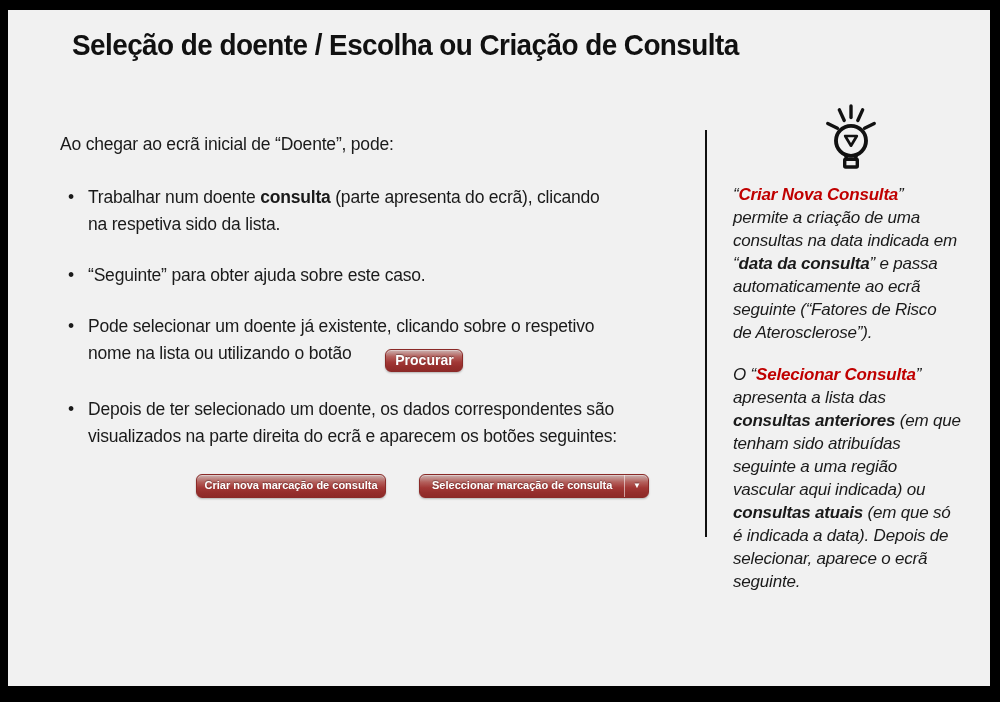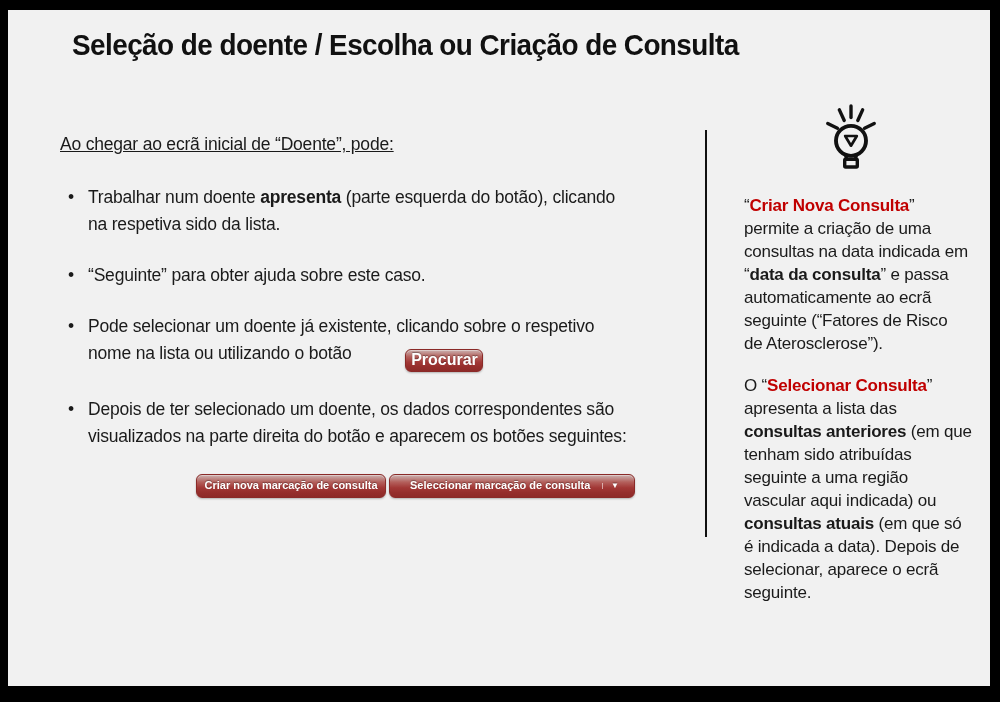--- a/index.html
+++ b/index.html
@@ -14,91 +14,91 @@
   }
   .title {
     position:absolute; left:64px; top:18px; margin:0;
     font-size:30px; font-weight:bold; letter-spacing:-0.6px; color:#111;
     transform:scaleX(0.93); transform-origin:left center; white-space:nowrap;
   }
   .main-col {
     position:absolute; left:52px; top:121px; width:620px;
     font-size:17.5px; line-height:27px; letter-spacing:-0.2px;
   }
-  .intro { margin:0 0 26px 0;text-decoration:underline; }
+  .intro { margin:0 0 26px 0; }
   .bullets { list-style:none; margin:0; padding:0; }
   .bullets li { position:relative; padding-left:28px; margin-bottom:24px; }
   .bullets li .dot { position:absolute; left:8px; top:0; }
   .bold { font-weight:bold; }
-  .btn-row { margin-top:14px; margin-left:136px; display:flex; gap:3px; align-items:flex-end; }
+  .btn-row { margin-top:14px; margin-left:136px; display:flex; gap:33px; align-items:flex-end; }
   .rbtn {
     display:inline-flex; align-items:center; justify-content:center;
     border:1px solid #8a2a28; border-radius:6px;
     background:linear-gradient(180deg,#cbb3b1 0%,#b4605c 32%,#a23836 58%,#952e2c 80%,#8e2a28 100%);
     color:#fff; font-weight:bold; letter-spacing:0;
     text-shadow:0 -1px 1px rgba(0,0,0,.35);
     box-shadow:inset 0 1px 0 rgba(255,255,255,.35), 0 1px 2px rgba(0,0,0,.25);
     cursor:pointer; line-height:1;
   }
   .btn-procurar {
-    width:78px; height:23px; font-size:16px;
-    margin-left:54px; vertical-align:-6px;
+    width:78px; height:23px; font-size:14px;
+    margin-left:34px; vertical-align:-6px;
   }
   .btn-create { width:190px; height:24px; font-size:11px; }
-  .btn-select { height:24px; padding:8px; font-size:11px; }
+  .btn-select { height:24px; padding:0; font-size:11px; }
   .btn-select .btn-main { padding:0 12px; display:flex; align-items:center; height:100%; }
   .btn-select .btn-arrow {
     width:24px; height:100%; display:flex; align-items:center; justify-content:center;
     border-left:1px solid rgba(255,255,255,.55); font-size:8px;
   }
   .divider-v {
     position:absolute; left:697px; top:120px; width:2px; height:407px; background:#111;
   }
   .bulb { position:absolute; left:812px; top:90px; }
   .sidebar-text {
     position:absolute; left:720px; top:168px; width:268px;
     font-size:17px; line-height:23px; letter-spacing:-0.2px;
   }
-  .sidebar-text p { margin:16px; }
+  .sidebar-text p { margin:5px;font-style:italic; }
   .sidebar-text .p2 { margin-top:19px; }
   .red { color:#c00000; font-weight:bold; }
 </style>
 </head>
 <body>
 
 <div class="slide">
   <div class="content">
 
     <h1 class="title">Seleção de doente / Escolha ou Criação de Consulta</h1>
 
     <div class="main-col">
       <p class="intro">Ao chegar ao ecrã inicial de “Doente”, pode:</p>
 
       <ul class="bullets">
         <li>
           <span class="dot">•</span>
-          <div><span>Trabalhar num doente </span><span class="bold">apresenta</span><span> (parte esquerda do botão), clicando</span></div>
+          <div><span>Trabalhar num doente </span><span class="bold">consulta</span><span> (parte apresenta do ecrã), clicando</span></div>
           <div><span>na respetiva sido da lista.</span></div>
         </li>
 
         <li>
           <span class="dot">•</span>
           <div><span>“Seguinte” para obter ajuda sobre este caso.</span></div>
         </li>
 
         <li>
           <span class="dot">•</span>
           <div><span>Pode selecionar um doente já existente, clicando sobre o respetivo</span></div>
           <div><span>nome na lista ou utilizando o botão</span><button class="rbtn btn-procurar">Procurar</button></div>
         </li>
 
         <li>
           <span class="dot">•</span>
           <div><span>Depois de ter selecionado um doente, os dados correspondentes são</span></div>
-          <div><span>visualizados na parte direita do botão e aparecem os botões seguintes:</span></div>
+          <div><span>visualizados na parte direita do ecrã e aparecem os botões seguintes:</span></div>
         </li>
       </ul>
 
       <div class="btn-row">
         <button class="rbtn btn-create">Criar nova marcação de consulta</button>
         <div class="rbtn btn-select">
           <span class="btn-main">Seleccionar marcação de consulta</span>
           <span class="btn-arrow">▼</span>
         </div>
       </div>

